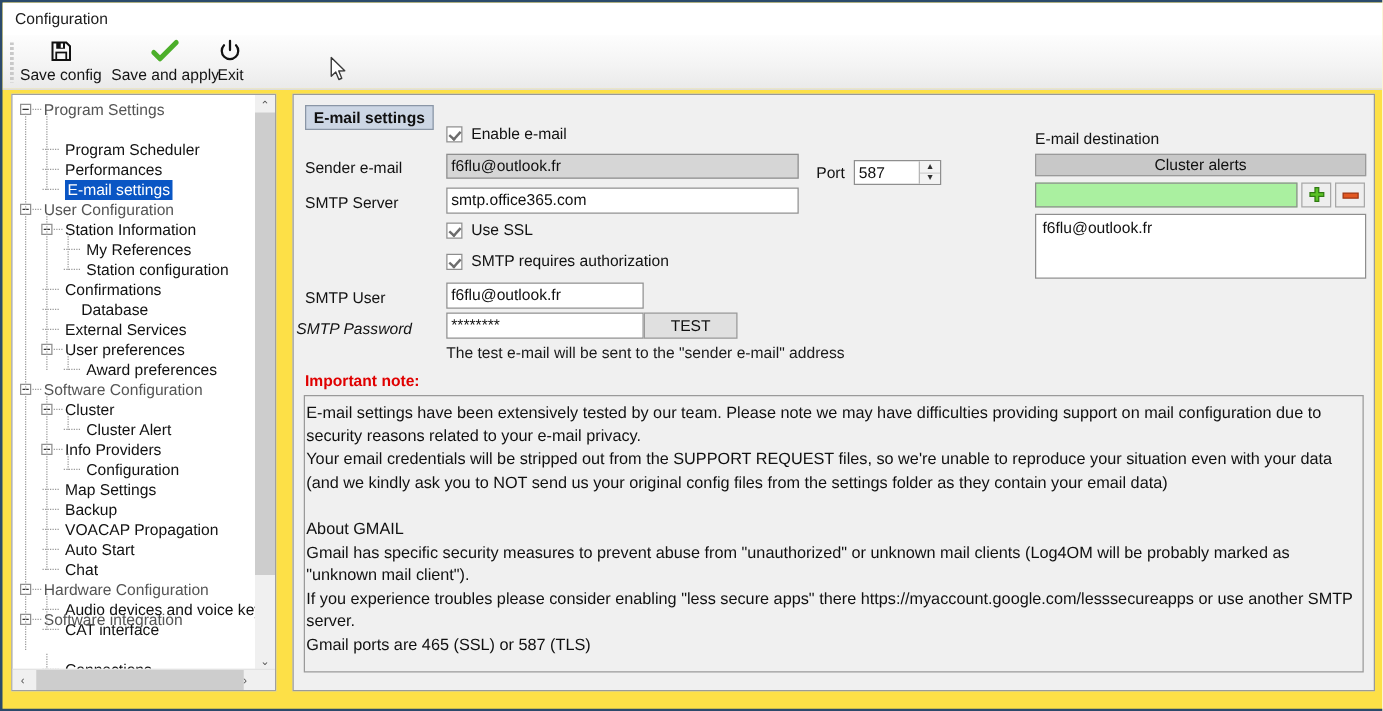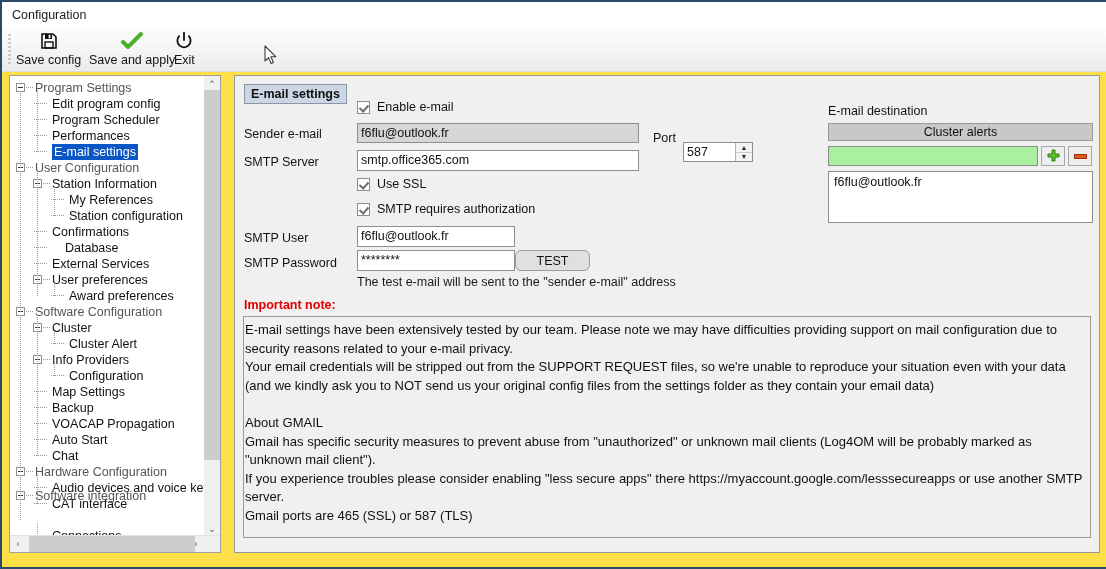--- a/index.html
+++ b/index.html
@@ -344,24 +344,20 @@
       <span class="tb-lbl">Exit</span>
     </div>
   </div>
 
   <div id="treepanel">
     <div id="treeclip">
         <div class="tnode grp" style="top: 4px; position: absolute; left: 0px; width: 195px;">
           <span class="expander" style="left: 6px;"></span>
           <span class="tdash" style="left: 16px; width: 7px;"></span>
           <span class="tlabel" style="left: 25px;">Program Settings</span>
-        </div>
-        <div class="tnode" style="top: 20px; position: absolute; left: 0px; width: 195px;">
-          <span class="tdash" style="left: 24px; width: 13px;"></span>
-          <span class="tlabel" style="left: 42px;">Edit program config</span>
         </div>
         <div class="tnode" style="top: 36px; position: absolute; left: 0px; width: 195px;">
           <span class="tdash" style="left: 24px; width: 13px;"></span>
           <span class="tlabel" style="left: 42px;">Program Scheduler</span>
         </div>
         <div class="tnode" style="top: 52px; position: absolute; left: 0px; width: 195px;">
           <span class="tdash" style="left: 24px; width: 13px;"></span>
           <span class="tlabel" style="left: 42px;">Performances</span>
         </div>
         <div class="tnode" style="top: 68px; position: absolute; left: 0px; width: 195px;">
@@ -506,21 +502,21 @@
 
     <div class="cbrow" style="left:122px; top:24px;">
       <span class="cbox checked"></span>
       <span>Enable e-mail</span>
     </div>
 
     <div class="fld-label" style="left:9px; top:51px;">Sender e-mail</div>
     <div class="txtbox readonly" style="left:122px; top:47px; width:282px; height:20px;">f6flu@outlook.fr</div>
 
     <div class="fld-label" style="left:418px; top:55px;">Port</div>
-    <div class="spinner" style="left:448px; top:66px; width:70px; height:20px;">
+    <div class="spinner" style="left:448px; top:52px; width:70px; height:20px;">
       <div class="spin-val">587</div>
       <div class="spin-arrows">
         <div>▲</div>
         <div>▼</div>
       </div>
     </div>
 
     <div class="fld-label" style="left:9px; top:79px;">SMTP Server</div>
     <div class="txtbox" style="left:122px; top:74px; width:282px; height:21px;">smtp.office365.com</div>
 
@@ -530,24 +526,24 @@
     </div>
 
     <div class="cbrow" style="left:122px; top:126px;">
       <span class="cbox checked"></span>
       <span>SMTP requires authorization</span>
     </div>
 
     <div class="fld-label" style="left:9px; top:155px;">SMTP User</div>
     <div class="txtbox" style="left:122px; top:150px; width:158px; height:21px;">f6flu@outlook.fr</div>
 
-    <div class="fld-label" style="left:9px; top:180px;">SMTP Password</div>
+    <div class="fld-label" style="left:2px; top:180px;font-style:italic;">SMTP Password</div>
     <div class="txtbox" style="left:122px; top:174px; width:158px; height:21px;">********</div>
 
-    <div class="btn" style="left:280px; top:174px; width:75px; height:21px;border-radius:6px;">TEST</div>
+    <div class="btn" style="left:280px; top:174px; width:75px; height:21px;">TEST</div>
 
     <div class="hint" style="left:122px; top:199px;">The test e-mail will be sent to the "sender e-mail" address</div>
 
     <div class="grp-label" style="left:593px; top:28px;">E-mail destination</div>
 
     <div class="dest-header" style="left:593px; top:47px; width:265px; height:18px;">Cluster alerts</div>
 
     <div class="dest-entry" style="left:593px; top:70px; width:210px; height:20px;"></div>
 
     <div class="iconbtn" style="left:806px; top:70px; width:24px; height:20px;">

